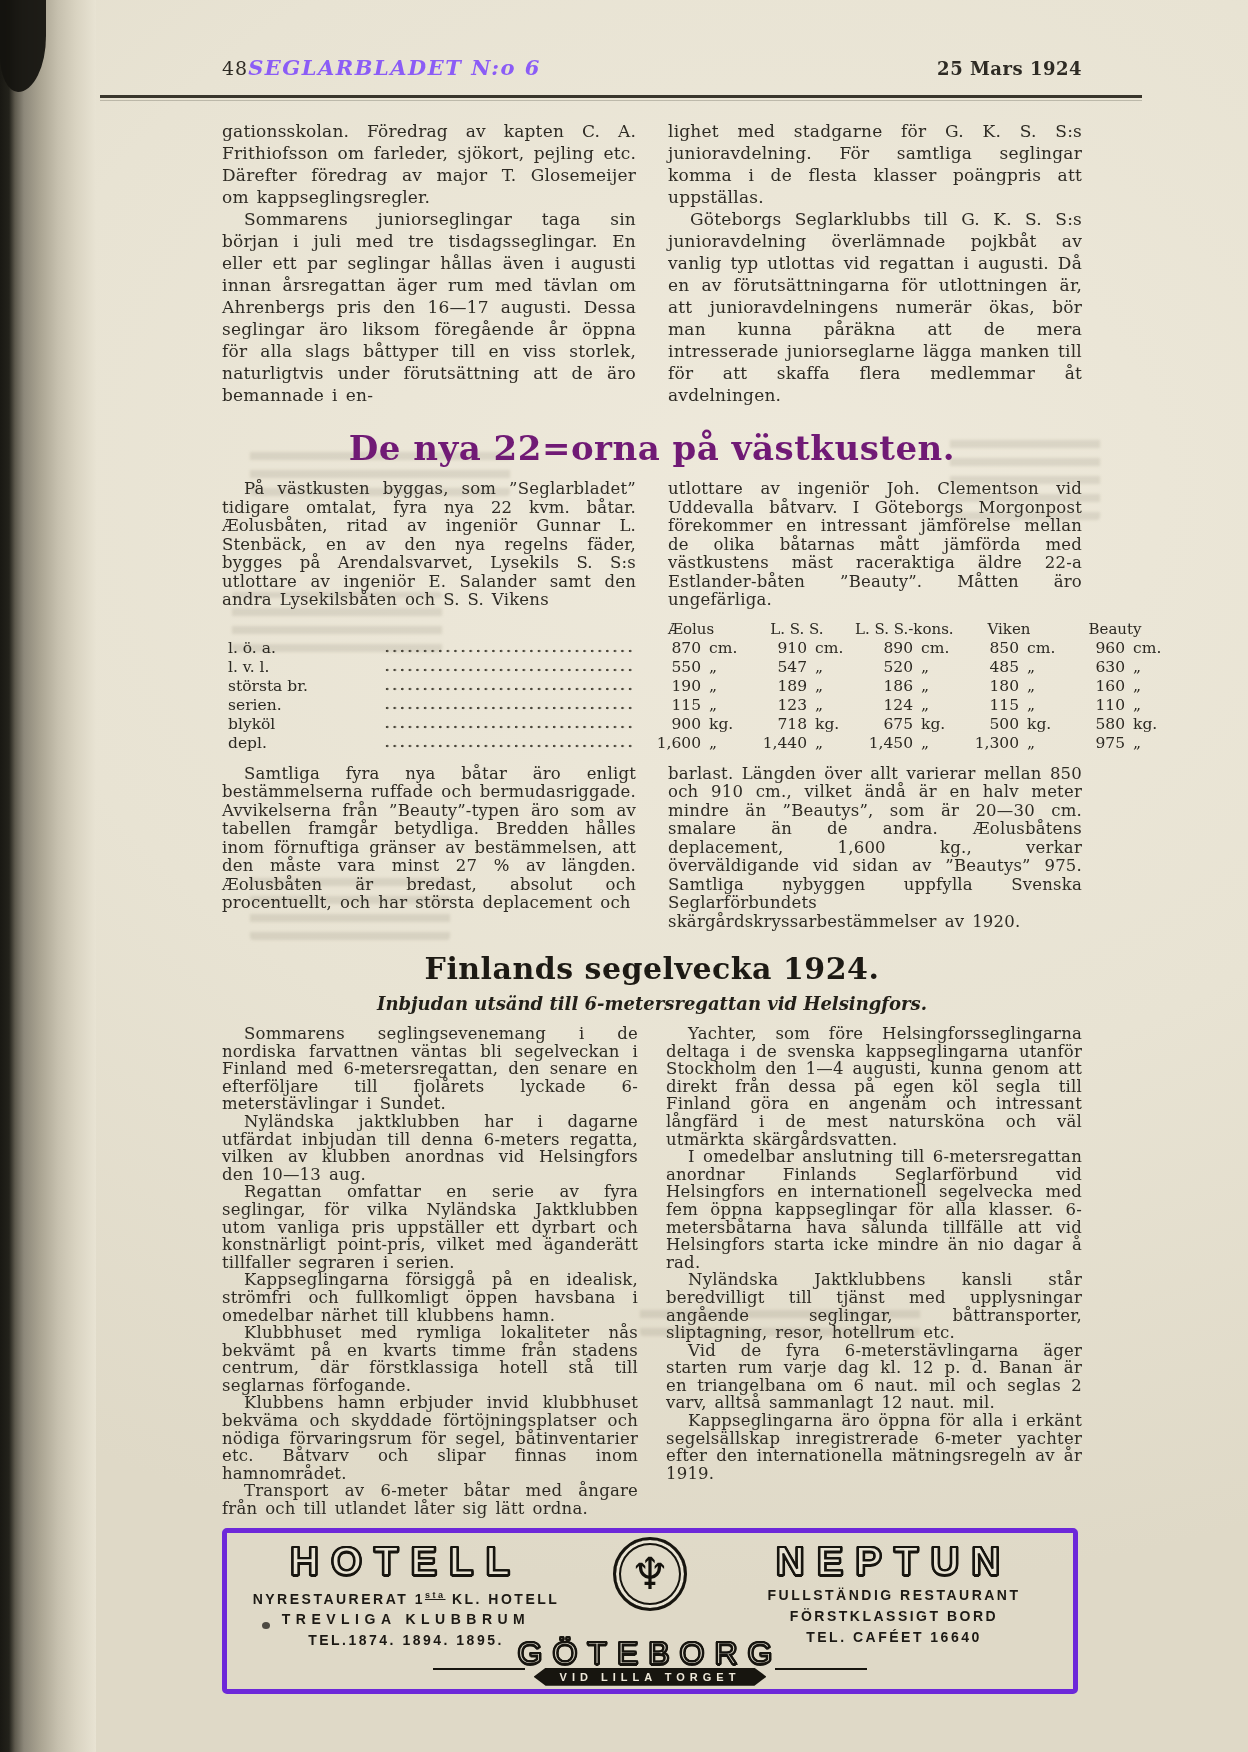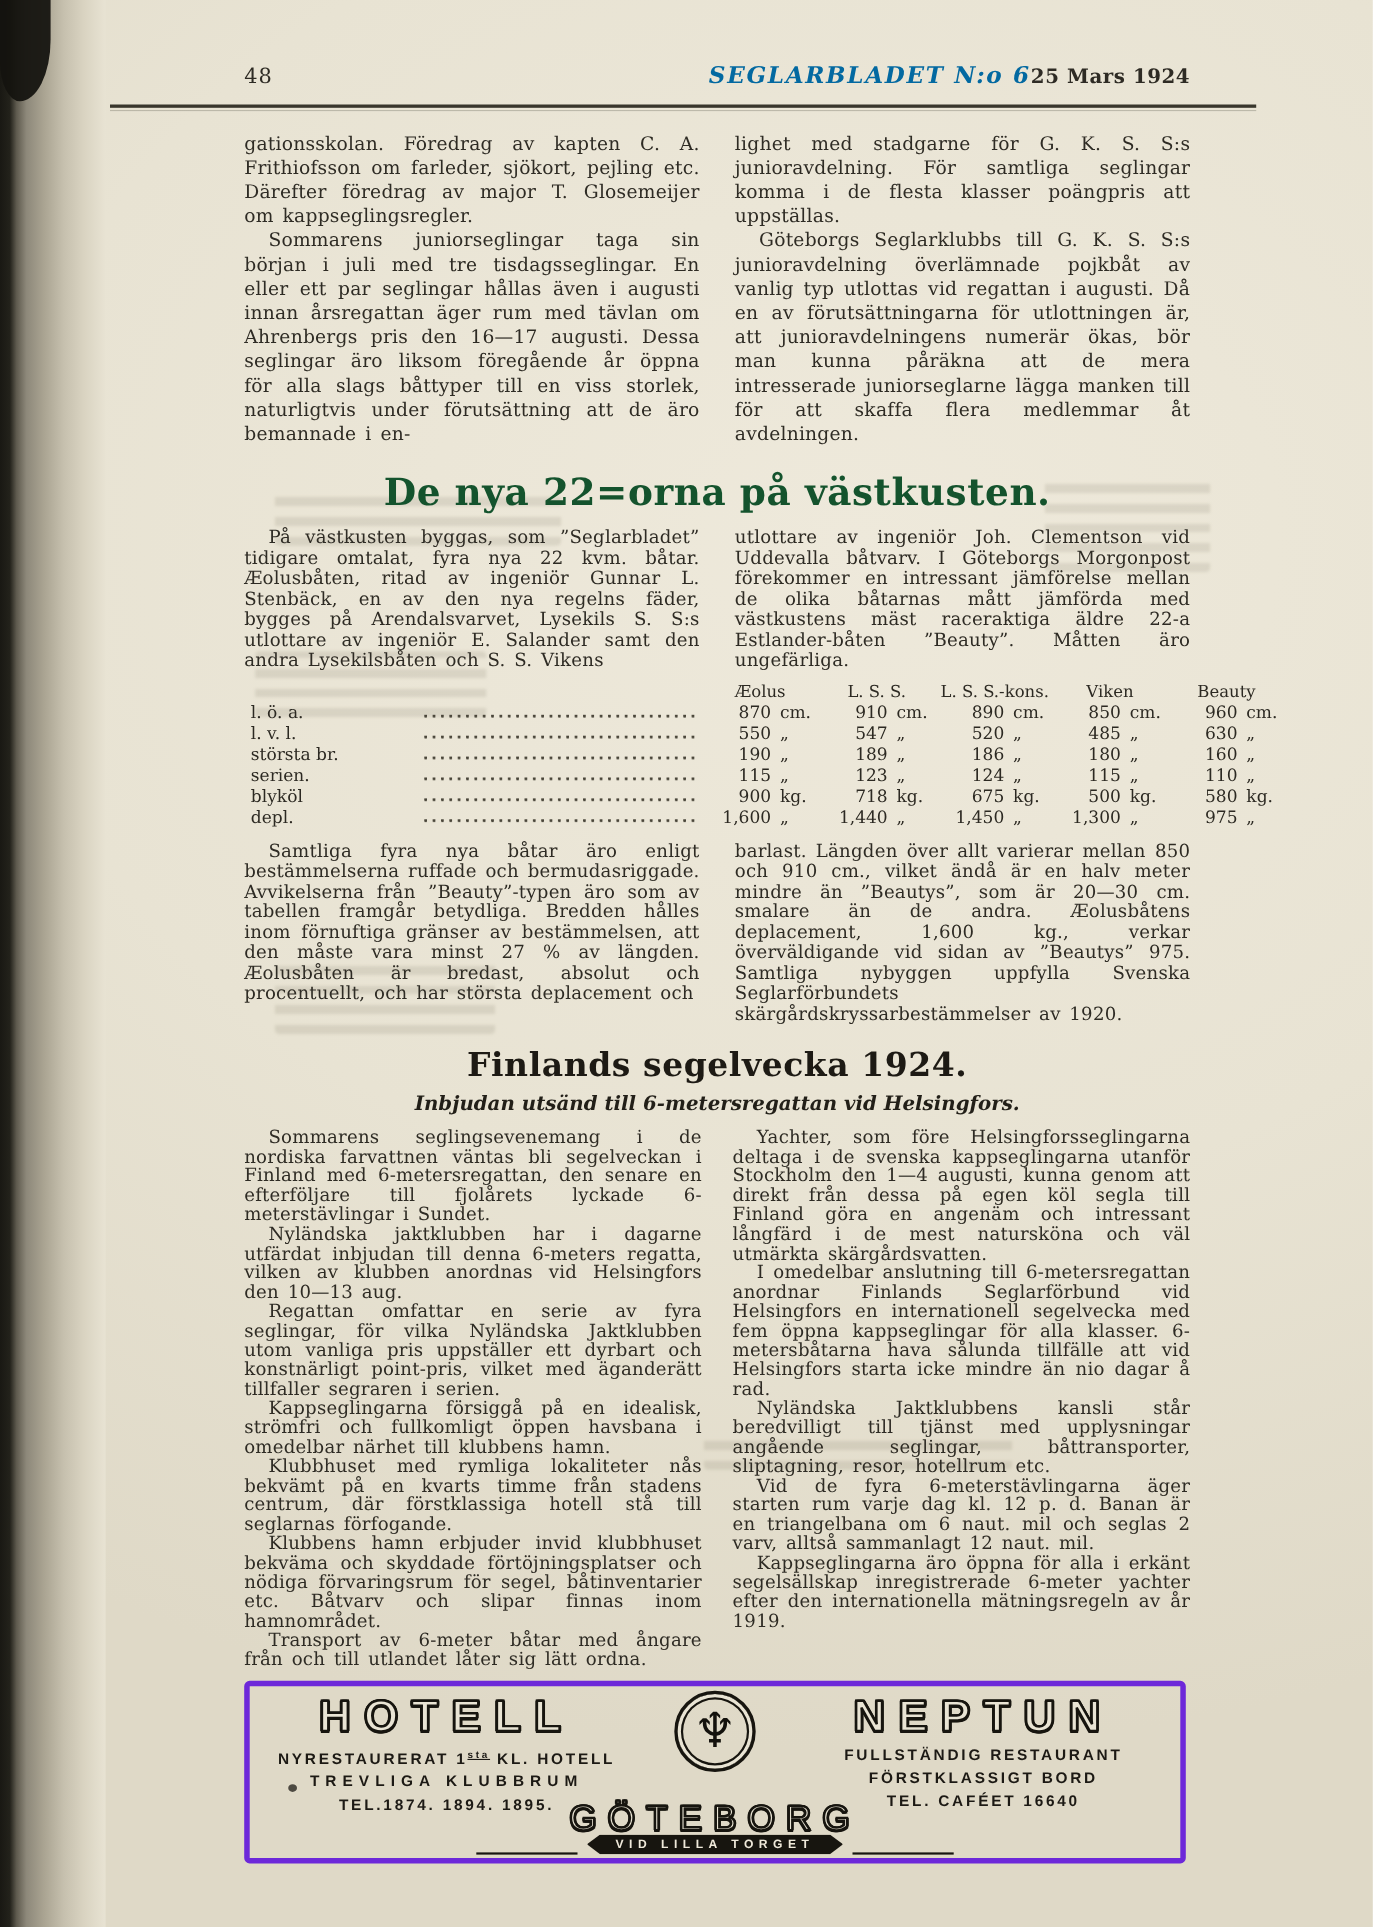--- a/index.html
+++ b/index.html
@@ -20,35 +20,35 @@
   }
   .ink-dot { position:absolute; left:262px; top:1622px; width:8px; height:7px; background:#34302a; border-radius:50%; opacity:.85; }
   .smudge { position:absolute; filter:blur(1.5px); border-radius:4px; pointer-events:none;
     background:repeating-linear-gradient(0deg, rgba(95,88,66,.13) 0 8px, rgba(95,88,66,0) 8px 18px); }
 
   .content { position:absolute; left:222px; top:55px; width:860px; }
 
   
   .pg-header { display:flex; align-items:baseline; }
   .pg-num { font-size:19px; letter-spacing:1px; }
-  .pg-journal { flex:1; text-align:right; font-style:italic; font-weight:700; font-size:21px; letter-spacing:1.5px; color:#0369a1; }
+  .pg-journal { flex:1; text-align:left; font-style:italic; font-weight:700; font-size:21px; letter-spacing:1.5px; color:#8b5cf6; }
   .pg-date { font-size:18px; font-weight:700; letter-spacing:.5px; }
   .rule { position:relative; left:-122px; width:1042px; height:3px; background:#39362c; margin-top:15px; }
   .rule::after { content:""; position:absolute; left:0; right:0; top:5px; height:1px; background:rgba(57,54,44,.25); }
 
   
   .cols { display:flex; gap:32px; text-align:justify; }
   .col { flex:1; min-width:0; }
   p.para { margin:0; text-indent:22px; word-spacing:2.5px; letter-spacing:.2px; }
   p.cont { text-indent:0; }
   .lh22 p { font-size:17px; line-height:22px; }
   .lh18 p { font-size:16.5px; line-height:18.5px; }
   .lh17 p { font-size:16.5px; line-height:17.6px; }
 
-  h1.sec { font-size:34px; font-weight:700; text-align:center; margin:22px 0 0; color:#14532d; letter-spacing:.5px; }
+  h1.sec { font-size:34px; font-weight:700; text-align:center; margin:22px 0 0; color:#701a75; letter-spacing:.5px; }
   h2.sec { font-size:30px; font-weight:700; text-align:center; margin:20px 0 0; color:#1d1a14; letter-spacing:.5px; }
   .subtitle { text-align:center; font-style:italic; font-weight:700; font-size:18px; margin-top:7px; color:#221f18; }
 
   
   .ctable { margin:9px 0 0 6px; width:945px; color:#2c2922; }
   .thead { display:grid; grid-template-columns:415px repeat(5,106px); font-size:15px; line-height:20px; }
   .tcol-h { text-align:center; white-space:nowrap; padding-right:10px; }
   .trow { display:grid; grid-template-columns:150px 265px repeat(5,106px); font-size:15.5px; line-height:19px; }
   .tlabel { white-space:nowrap; }
   .tleader { align-self:end; height:13px; margin:0 8px 3px 6px;
@@ -71,21 +71,21 @@
   .ad-line.sp { letter-spacing:5.5px; }
   .ad-sup { font-size:9px; text-decoration:underline; }
   .emblem { width:68px; height:68px; margin:0 auto; border:3px solid #17150f; border-radius:50%;
     box-shadow:inset 0 0 0 3px #e9e4d4, inset 0 0 0 5px #17150f;
     display:flex; align-items:center; justify-content:center; }
   .trident { font-family:"DejaVu Sans",sans-serif; font-size:44px; line-height:60px; color:#14120d; }
   .ad-city { position:absolute; bottom:17px; left:0; right:0; text-align:center;
     font-size:32px; font-weight:400; letter-spacing:10px; white-space:nowrap;
     color:#e9e4d4; -webkit-text-stroke:2px #17150f;
     text-shadow:-1.5px 0 #17150f,1.5px 0 #17150f,0 -1.5px #17150f,0 1.5px #17150f,-1px -1px #17150f,1px 1px #17150f,-1px 1px #17150f,1px -1px #17150f; }
-  .ribbon-wrap { position:absolute; bottom:3px; left:0; right:0; display:flex; justify-content:center; align-items:flex-end; gap:9px; }
+  .ribbon-wrap { position:absolute; bottom:3px; left:0; right:0; display:flex; justify-content:center; align-items:flex-start; gap:9px; }
   .ribbon-line { width:92px; height:2px; background:#17150f; }
   .ad-ribbon { background:#17150f; color:#efe9da; font-size:11px; font-weight:700; letter-spacing:5px;
     padding:3px 26px; white-space:nowrap;
     clip-path:polygon(0 50%,12px 0,calc(100% - 12px) 0,100% 50%,calc(100% - 12px) 100%,12px 100%); }
 </style>
 </head>
 <body>
 
 <div class="binding"></div>
 <div class="corner-blot"></div>

